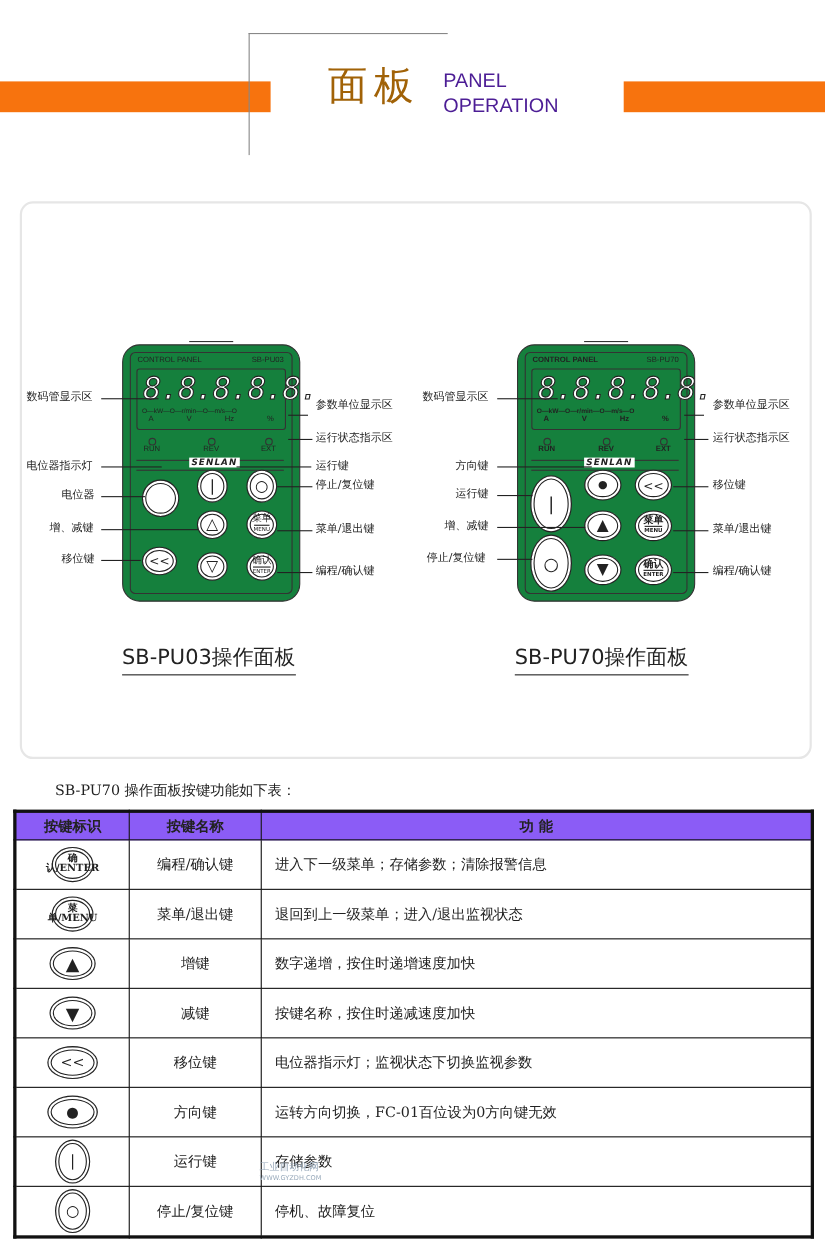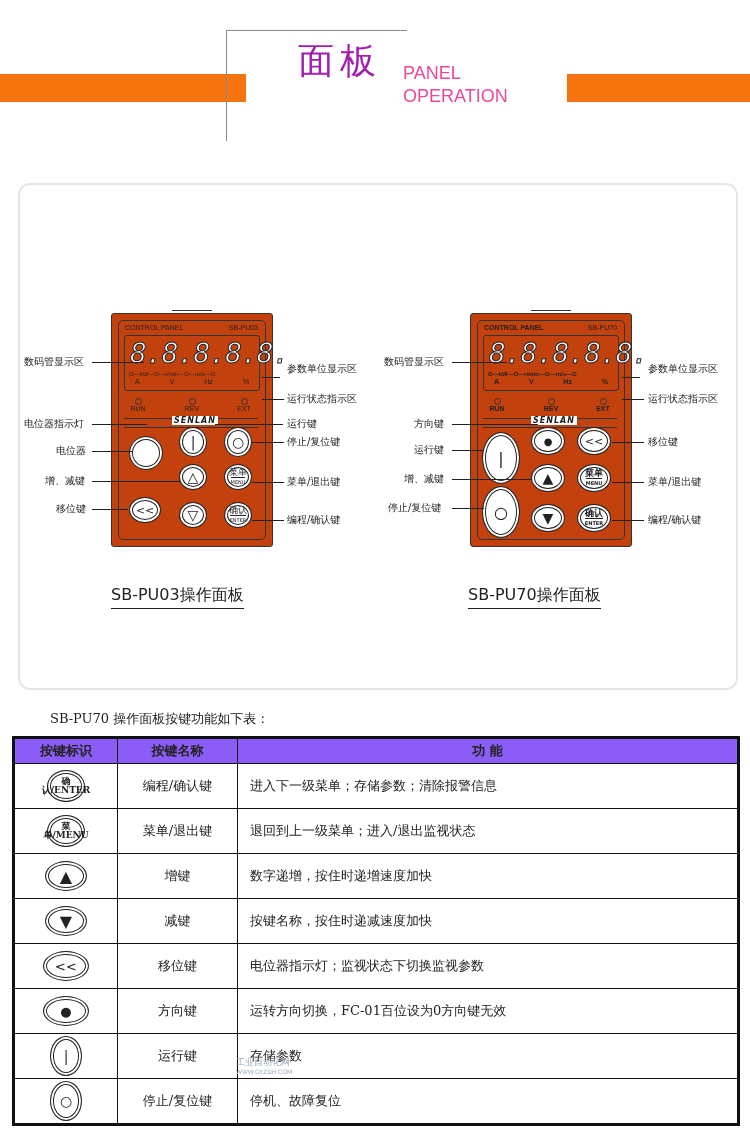--- a/index.html
+++ b/index.html
@@ -1,42 +1,42 @@
 <!DOCTYPE html>
 <html><head>
 <meta charset="utf-8">
 <style>
   html,body{margin:0;padding:0;}
   body{width:750px;height:1132px;background:#fff;position:relative;overflow:hidden;font-family:"DejaVu Sans",sans-serif;color:#222;}
   
   .bar{position:absolute;top:74px;height:28px;background:#f7730e;}
   .hdr-frame{position:absolute;left:226px;top:30px;width:180px;height:110px;border-left:1px solid #888;border-top:1px solid #888;}
-  .hdr-cn{position:absolute;left:298px;top:40px;font-size:36px;line-height:42px;color:#a21caf;letter-spacing:6px;font-family:"DejaVu Sans",sans-serif;}
-  .hdr-en{position:absolute;left:403px;top:62px;font-size:18px;line-height:23px;color:#ec4899;font-family:"Liberation Sans",sans-serif;}
+  .hdr-cn{position:absolute;left:298px;top:58px;font-size:36px;line-height:42px;color:#a16207;letter-spacing:6px;font-family:"DejaVu Sans",sans-serif;}
+  .hdr-en{position:absolute;left:403px;top:62px;font-size:18px;line-height:23px;color:#4c1d95;font-family:"Liberation Sans",sans-serif;}
   
   .card{position:absolute;left:18px;top:183px;width:716px;height:503px;border:2px solid #e6e6e6;border-radius:12px;background:#fff;}
   
-  .dev{position:absolute;width:160px;height:232px;border:1.5px solid #333;border-radius:3px;background:#c2410c;}
+  .dev{position:absolute;width:160px;height:232px;border:1.5px solid #333;border-radius:16px;background:#15803d;}
   .dev .inner{position:absolute;left:6px;top:6px;right:6px;bottom:6px;border:1px solid #333;border-radius:5px;}
   .dev .tab{position:absolute;left:60px;top:-4px;width:40px;height:3px;border-top:1.5px solid #333;}
   .dev .cp{position:absolute;left:13px;top:10px;font-size:7px;font-family:"Liberation Sans",sans-serif;}
   .dev .model{position:absolute;right:14px;top:10px;font-size:7px;font-family:"Liberation Sans",sans-serif;}
   .dev .disp{position:absolute;left:12px;top:21px;width:134px;height:54px;border:1px solid #333;border-radius:3px;}
   .digits{position:absolute;left:5px;top:3px;font-family:"DejaVu Sans Mono",monospace;font-size:28px;font-style:italic;letter-spacing:-1px;color:#fff;-webkit-text-stroke:1px #222;line-height:30px;}
   .units{position:absolute;left:4px;top:35px;font-size:6px;font-family:"Liberation Sans",sans-serif;white-space:nowrap;}
   .units2{position:absolute;left:4px;top:42px;font-size:7px;font-family:"Liberation Sans",sans-serif;width:126px;display:flex;justify-content:space-between;padding:0 6px;box-sizing:border-box;}
   .stat{position:absolute;top:84px;font-size:7px;font-family:"Liberation Sans",sans-serif;text-align:center;width:24px;}
   .stat .o{display:block;width:5px;height:5px;border:1px solid #333;border-radius:50%;margin:0 auto;}
   .brand{position:absolute;left:12px;top:104px;width:134px;height:8px;border-top:1px solid #333;border-bottom:1px solid #333;}
   .brand span{position:absolute;left:48px;top:-3px;background:#fff;font-size:8px;font-weight:bold;font-style:italic;padding:0 2px;letter-spacing:1px;}
   .bold7 .units,.bold7 .units2,.bold7 .stat{font-weight:bold;}
   .key{position:absolute;border:1.5px solid #222;border-radius:50%;background:#fff;display:flex;align-items:center;justify-content:center;font-size:9px;line-height:9px;text-align:center;box-shadow:inset 0 0 0 2px #fff,inset 0 0 0 3px #222;}
   .lbl{position:absolute;font-size:10px;line-height:12px;white-space:nowrap;}
   .ln{position:absolute;height:1px;background:#222;}
-  .caption{position:absolute;top:585px;font-size:16px;border-bottom:1.5px solid #222;padding-bottom:2px;font-family:"DejaVu Sans",sans-serif;}
+  .caption{position:absolute;top:585px;font-size:19px;border-bottom:1.5px solid #222;padding-bottom:2px;font-family:"DejaVu Sans",sans-serif;}
   
   .intro{position:absolute;left:50px;top:710px;font-size:13px;font-family:"DejaVu Serif",serif;}
   table{position:absolute;left:12px;top:736px;width:728px;border-collapse:collapse;border:3px solid #111;font-family:"DejaVu Serif",serif;}
   th{background:#8b5cf6;height:22px;font-size:13px;border:1px solid #111;font-family:"DejaVu Sans",sans-serif;}
   td{border:1px solid #111;height:42px;font-size:13px;}
   td.c1{width:100px;text-align:center;}
   td.c2{width:117px;text-align:center;}
   td.c3{padding-left:12px;}
   .ik{display:inline-flex;align-items:center;justify-content:center;border:1.5px solid #222;border-radius:50%;box-shadow:inset 0 0 0 2px #fff,inset 0 0 0 3px #222;font-size:9px;line-height:9px;font-weight:bold;}
   .wm{position:absolute;left:204px;top:1060px;font-size:9px;color:#9ab;}

